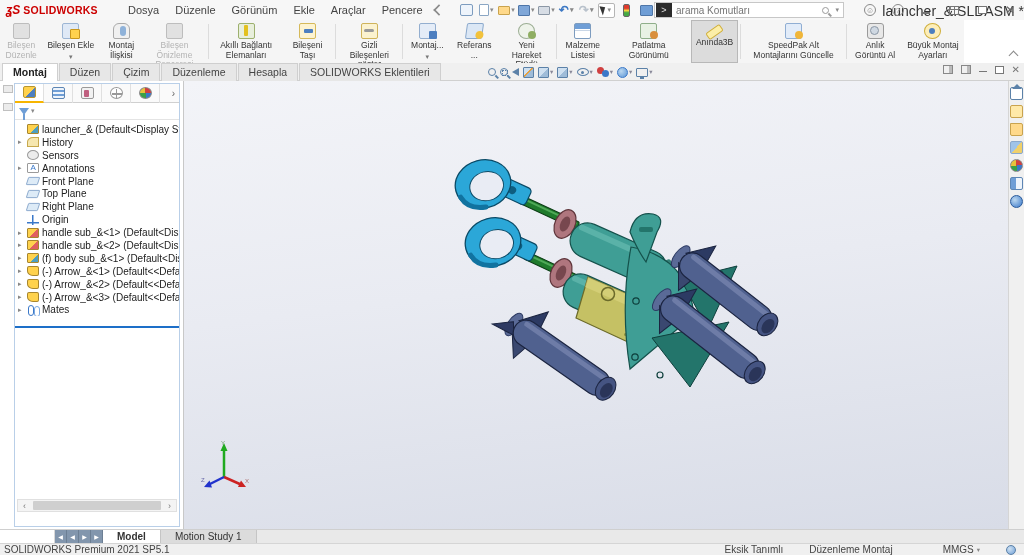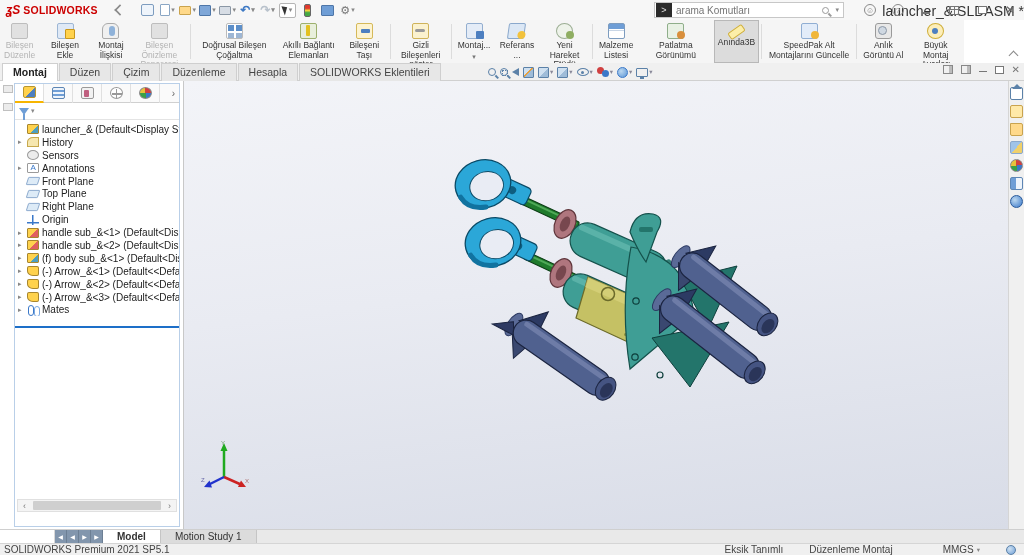--- a/index.html
+++ b/index.html
@@ -255,20 +255,28 @@
     background:radial-gradient(circle at 35% 35%, #cfe2f2, #6f9ed6);}
 </style>
 </head>
 <body>
 
 <div id="titlebar">
   <div id="logo">
     <span class="dssym">ʓS</span>
     <span class="wordmark">SOLIDWORKS</span>
   </div>
+  <div id="menus">
+    <span class="menu">Dosya</span>
+    <span class="menu">Düzenle</span>
+    <span class="menu">Görünüm</span>
+    <span class="menu">Ekle</span>
+    <span class="menu">Araçlar</span>
+    <span class="menu">Pencere</span>
+  </div>
   <div class="pin"></div>
   <div id="qat">
     <span class="qi">
         <span class="qbox"></span>
       </span>
     <span class="qi">
         <span class="qdoc"></span>
         <span class="car">▾</span>
       </span>
     <span class="qi">
@@ -336,25 +344,20 @@
   </div>
   <div class="rbtn" style="width:48px;">
     <span class="ric clip"></span>
     <span class="lab">Montaj İlişkisi</span>
   </div>
   <div class="rbtn disabled" style="width:68px;">
     <span class="ric gray"></span>
     <span class="lab">Bileşen Önizleme Penceresi</span>
   </div>
   <div class="rsep"></div>
-  <div class="rbtn" style="width:102px;">
-    <span class="ric bluegrid"></span>
-    <span class="lab">Doğrusal Bileşen Çoğaltma</span>
-    <span class="car">▾</span>
-  </div>
   <div class="rbtn" style="width:78px;">
     <span class="ric bolt"></span>
     <span class="lab">Akıllı Bağlantı Elemanları</span>
   </div>
   <div class="rbtn" style="width:56px;">
     <span class="ric movearrow"></span>
     <span class="lab">Bileşeni Taşı</span>
     <span class="car">▾</span>
   </div>
   <div class="rsep"></div>

